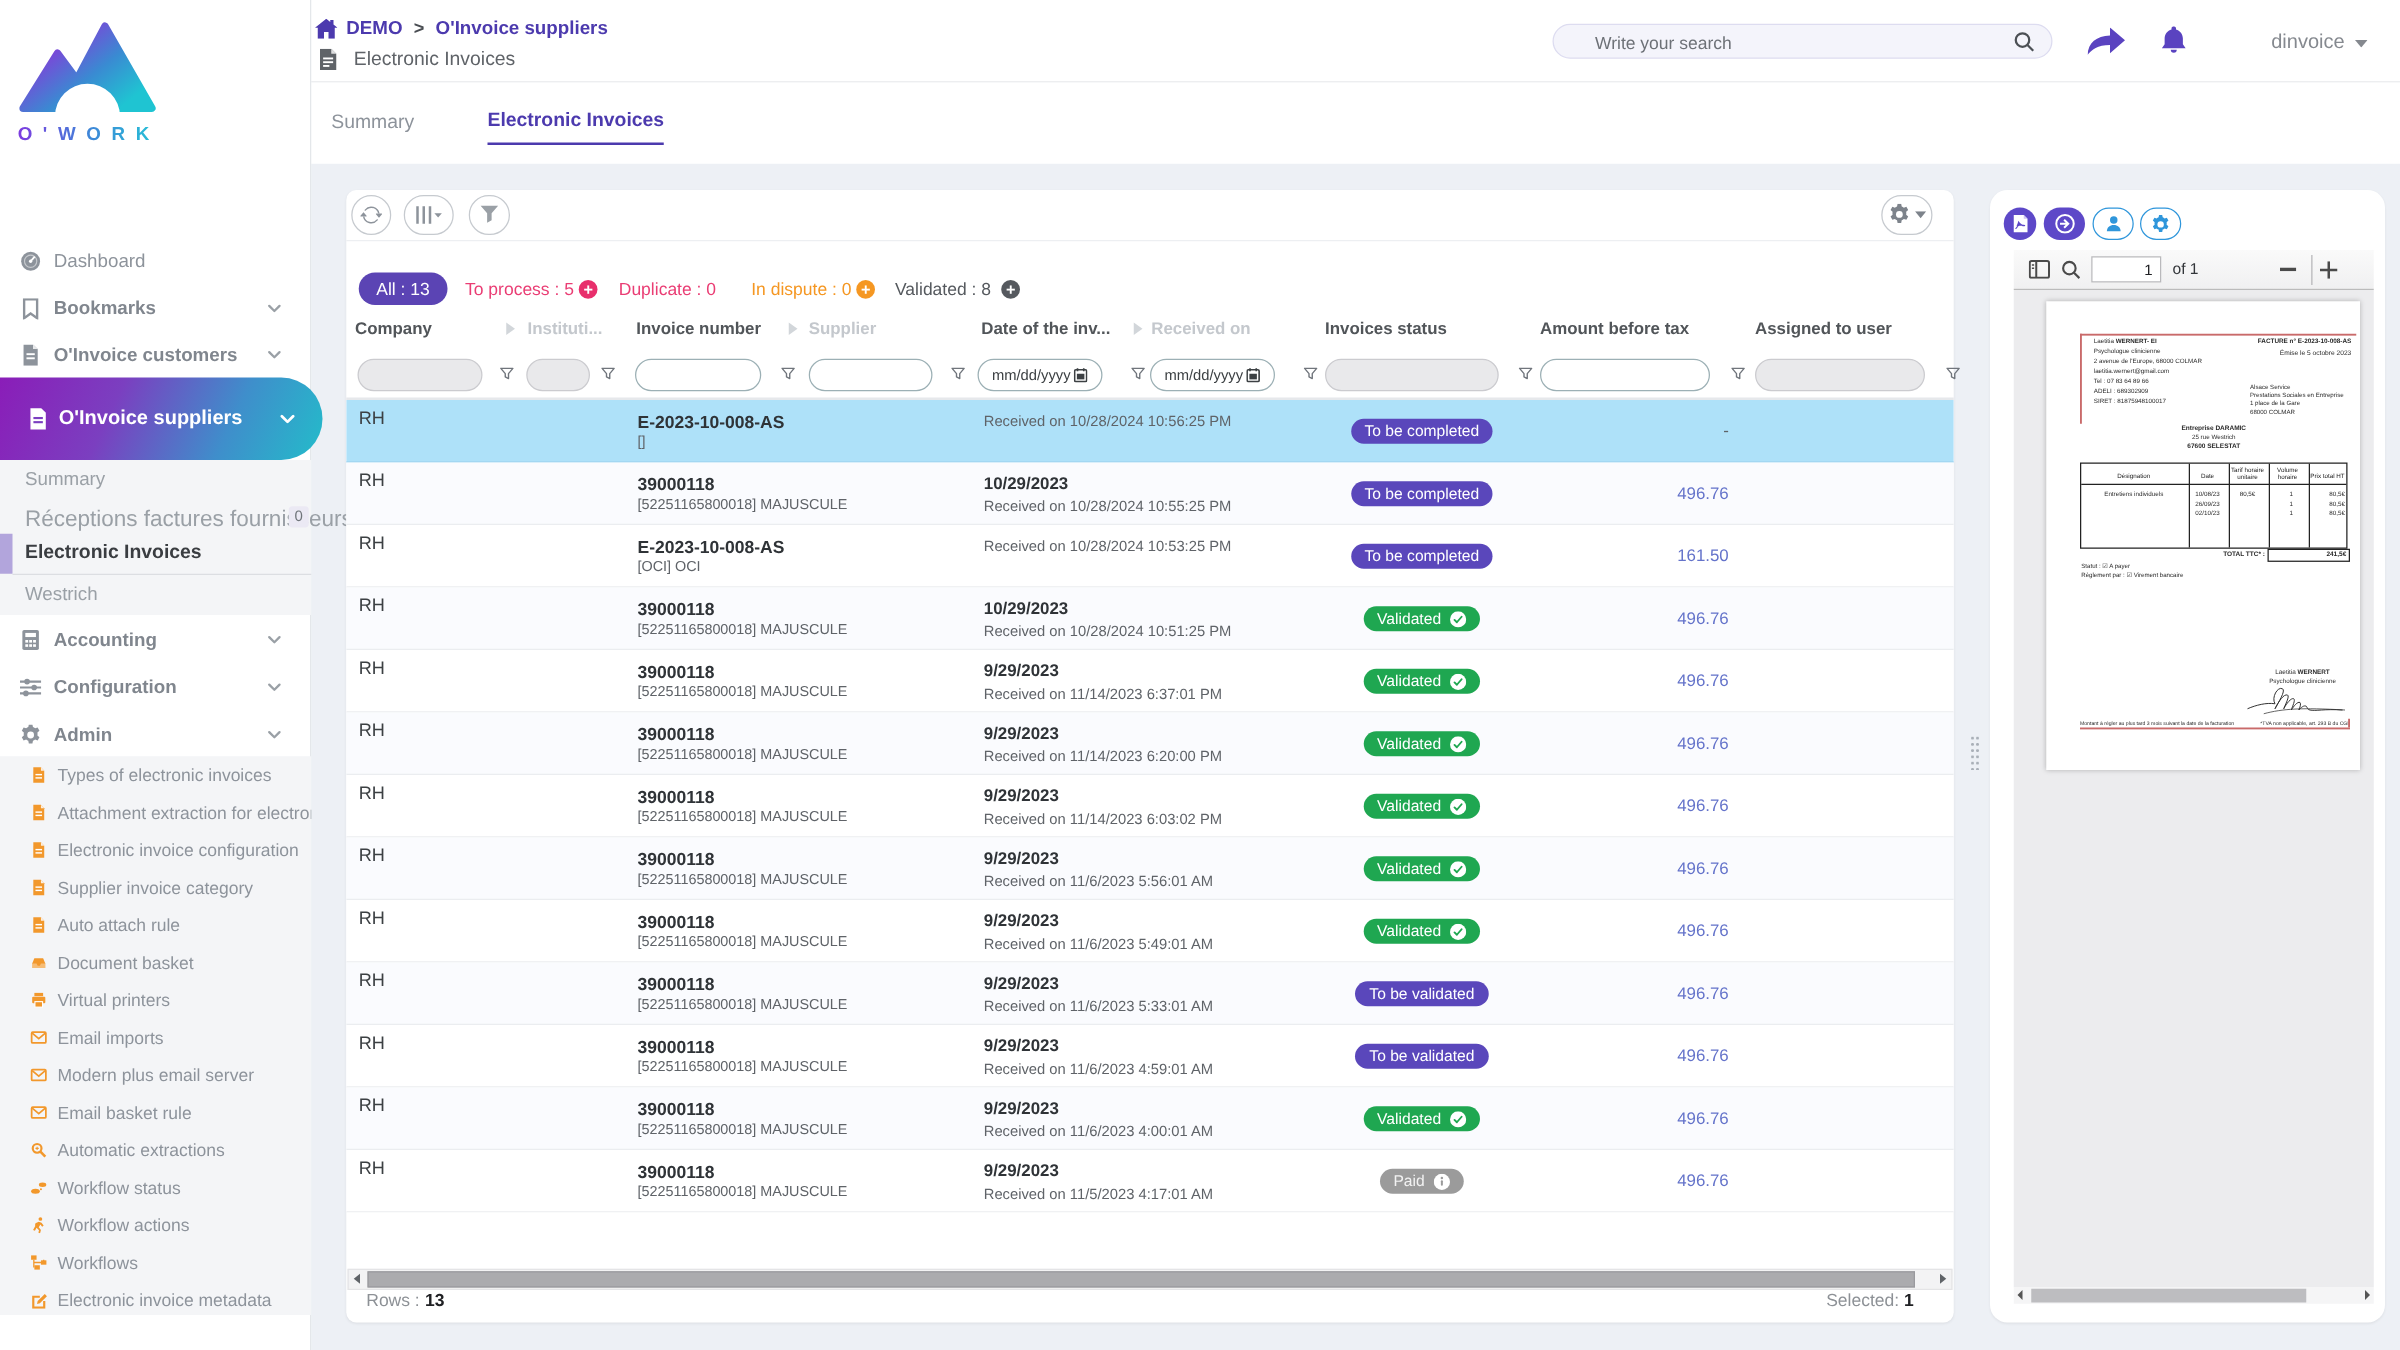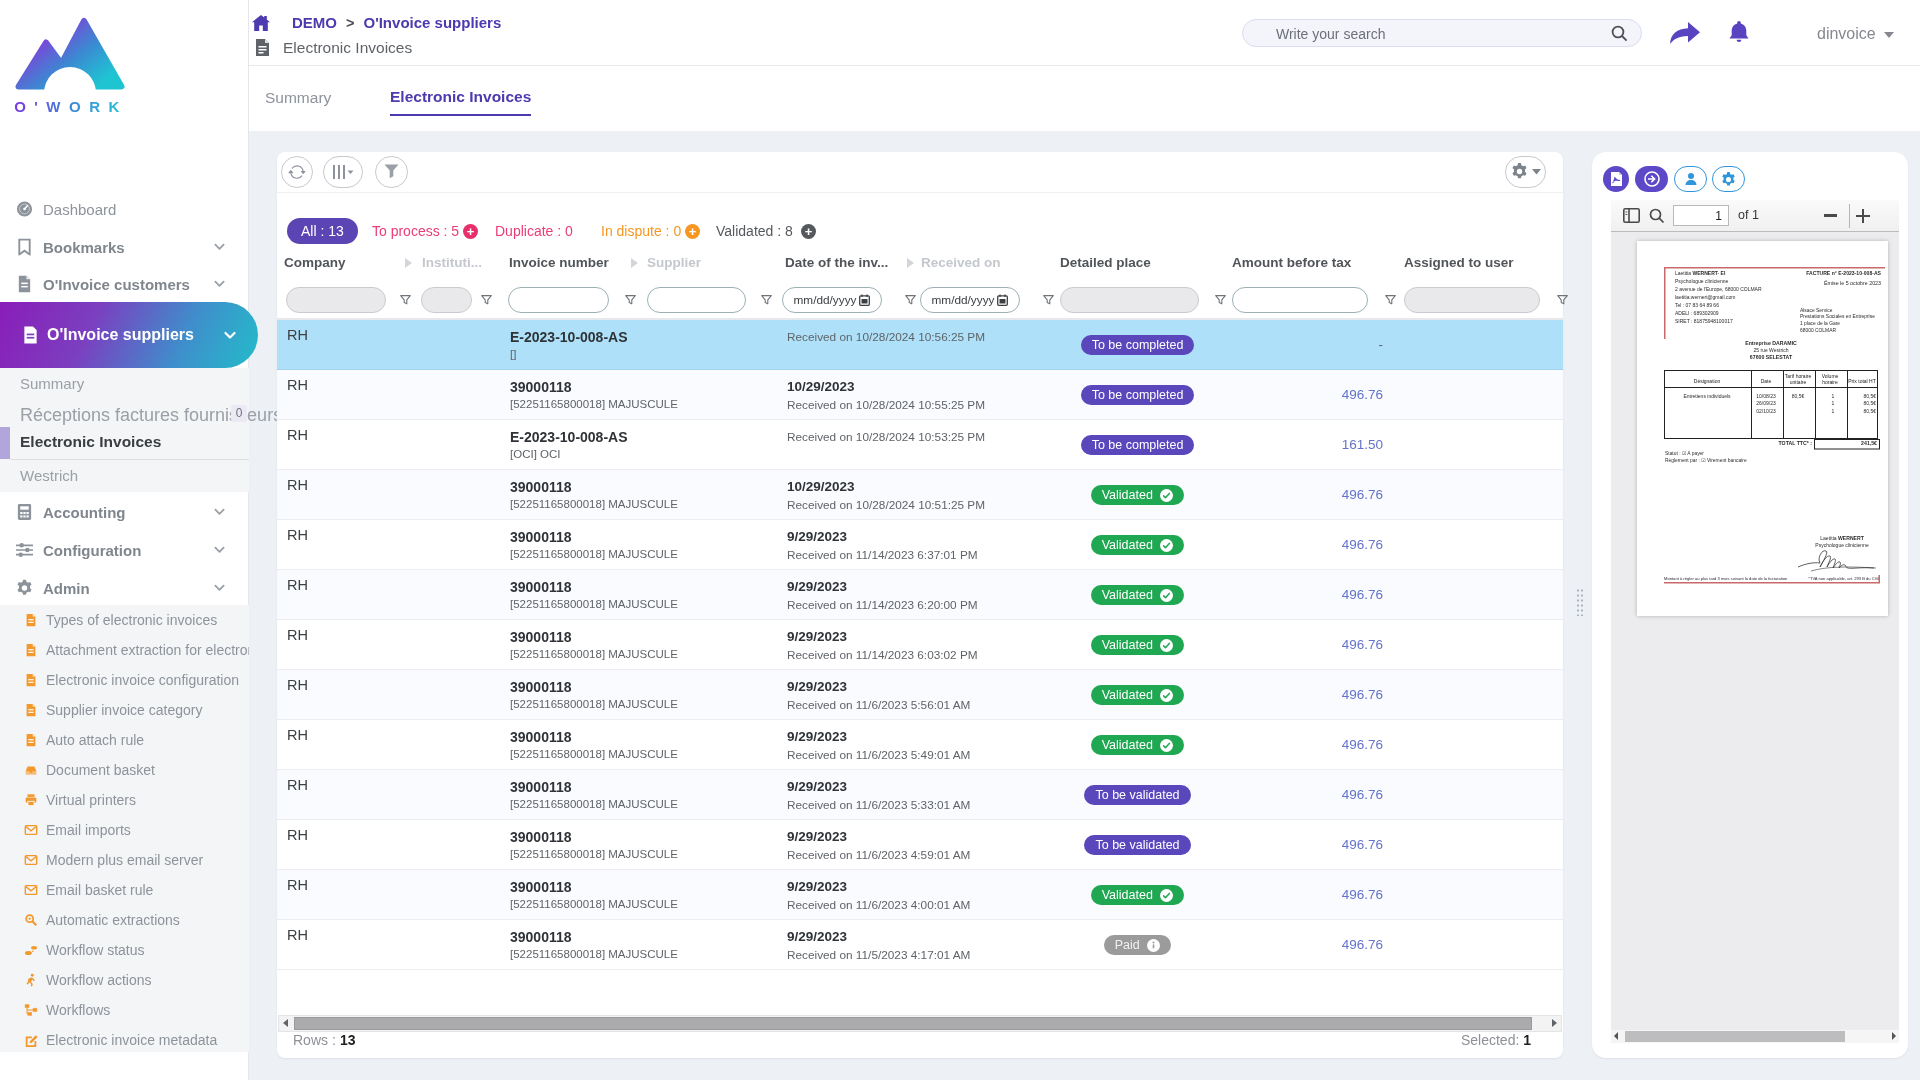--- a/index.html
+++ b/index.html
@@ -100,21 +100,21 @@
 .ivl{position:absolute;top:0;height:100%;width:2px;background:#222}
 .cellt{position:absolute;font-size:10px;line-height:11.5px;color:#1a1a1a;text-align:center;white-space:nowrap;transform:translateX(-50%)}
 </style></head>
 <body>
 <div id="topbar"></div>
 <div id="tabsband"></div>
 
 <svg class="abs" style="left:252px;top:15px" width="18" height="16" viewBox="0 0 18 16">
     <path d="M9 0L0 7.2h2.2V16h5V10.5h3.6V16h5V7.2H18L14.8 4.6V1h-2.6v1.5z" fill="#4c3aae"></path>
   </svg>
-<div id="crumb" style="left:292px">DEMO<span class="sep">&gt;</span>O'Invoice suppliers</div>
+<div id="crumb" style="left:277px">DEMO<span class="sep">&gt;</span>O'Invoice suppliers</div>
 <div id="sub1">
  <svg width="15" height="17" viewBox="0 0 15 17" style="position:absolute">
       <path d="M1 0h9l4 4v13H1z" fill="#5f6368"></path>
       <path d="M10 0l4 4h-4z" fill="#fff" opacity="0.8"></path>
       <rect x="3.5" y="7" width="8" height="1.5" fill="#fff"></rect>
       <rect x="3.5" y="10" width="8" height="1.5" fill="#fff"></rect>
       <rect x="3.5" y="13" width="5" height="1.5" fill="#fff"></rect>
     </svg>
  <span>Electronic Invoices</span>
 </div>
@@ -423,21 +423,21 @@
 
  <span class="hdr" style="left:7px">Company</span>
  <span class="harr" style="left:128px"></span>
     <span class="hdr lt" style="left:145px">Instituti...</span>
  <span class="hdr" style="left:232px">Invoice number</span>
  <span class="harr" style="left:354px"></span>
     <span class="hdr lt" style="left:370px">Supplier</span>
  <span class="hdr" style="left:508px">Date of the inv...</span>
  <span class="harr" style="left:630px"></span>
     <span class="hdr lt" style="left:644px">Received on</span>
- <span class="hdr" style="left:783px">Detailed place</span>
+ <span class="hdr" style="left:783px">Invoices status</span>
  <span class="hdr" style="left:955px">Amount before tax</span>
  <span class="hdr" style="left:1127px">Assigned to user</span>
 
  <div class="fin fgray" style="left:9px;width:100px"></div>
     <span class="fsm-w" style="position:absolute;left:122px;top:141px"><svg width="13" height="13" viewBox="0 0 14 14">
         <path d="M1.8 1.8h10.4L8.4 6.4v4.2l-2.8-1.4V6.4L1.8 1.8z" fill="none" stroke="#70757c" stroke-width="1.2" stroke-linejoin="round"></path>
       </svg></span>
  <div class="fin fgray" style="left:144px;width:51px"></div>
     <span class="fsm-w" style="position:absolute;left:203px;top:141px"><svg width="13" height="13" viewBox="0 0 14 14">
         <path d="M1.8 1.8h10.4L8.4 6.4v4.2l-2.8-1.4V6.4L1.8 1.8z" fill="none" stroke="#70757c" stroke-width="1.2" stroke-linejoin="round"></path>

